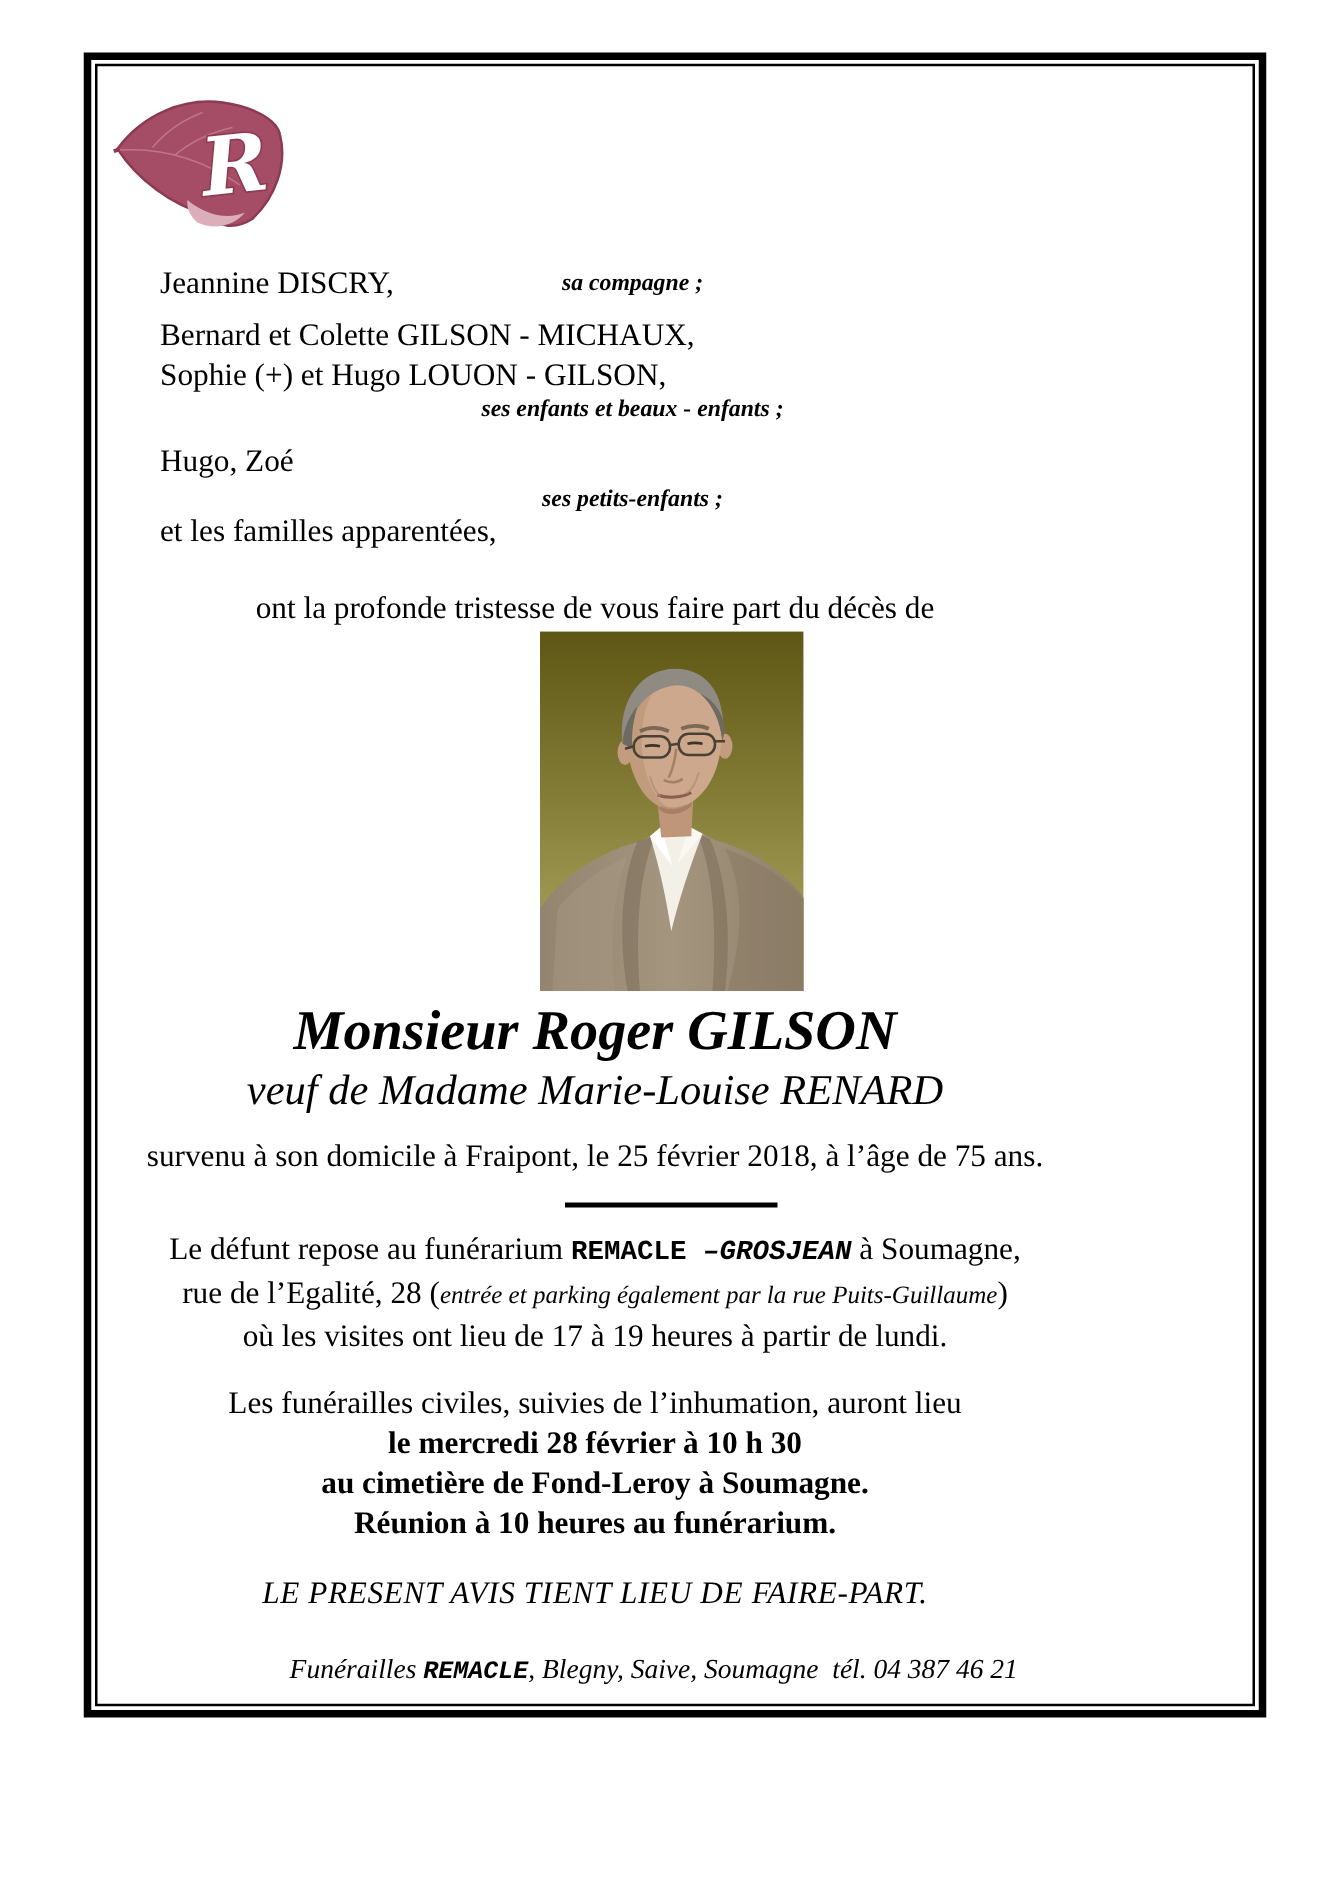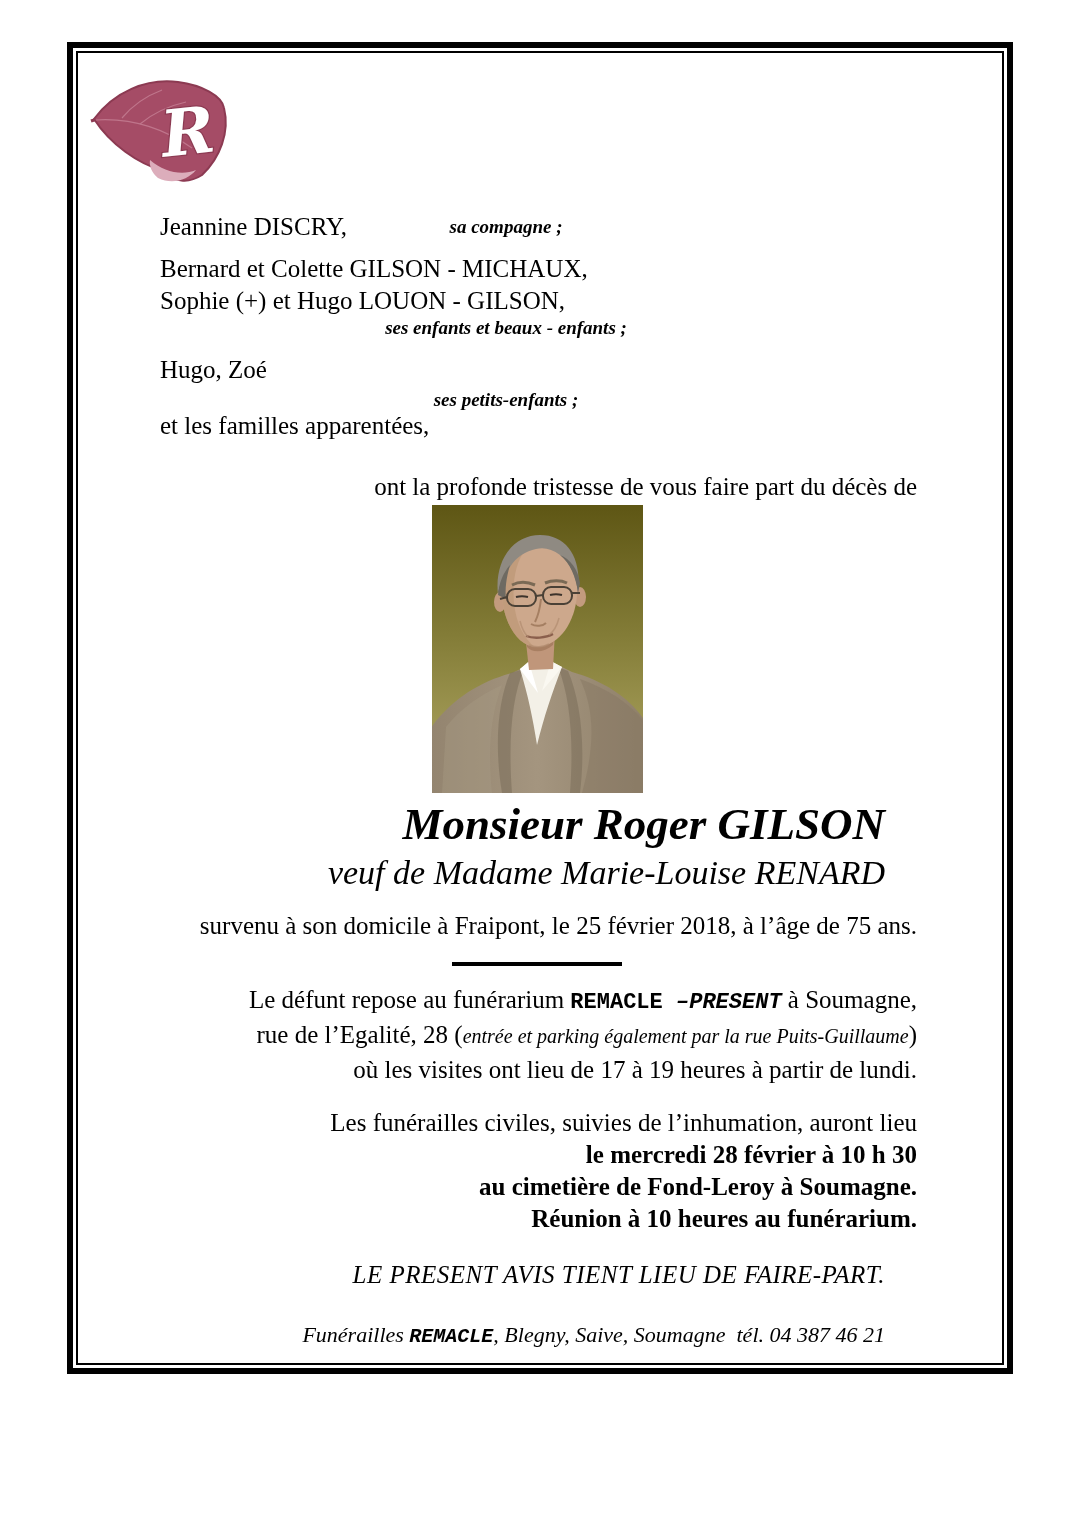--- a/index.html
+++ b/index.html
@@ -9,37 +9,37 @@
     -webkit-font-smoothing:antialiased;
   }
   .abs{position:absolute;}
   .frame{
     left:67px;top:42px;width:946px;height:1332px;
     border:6px solid #000;padding:3px;box-sizing:border-box;
   }
   .frame-inner{
     width:100%;height:100%;border:2px solid #000;box-sizing:border-box;
   }
-  .body-line{font-size:25px;white-space:nowrap;margin-left:32px;}
+  .body-line{font-size:25px;white-space:nowrap;}
   .left-col{left:128px;}
   .attr{
     left:67px;width:878px;text-align:center;
     font-size:19px;font-weight:bold;font-style:italic;white-space:nowrap;
   }
-  .center-line{left:67px;width:818px;text-align:right;}
+  .center-line{left:67px;width:818px;text-align:center;}
   .deceased-name{font-size:45px;font-weight:bold;font-style:italic;}
   .deceased-spouse{font-size:34px;font-style:italic;}
   .divider{left:452px;top:962px;width:170px;height:4px;background:#000;}
   .mono-b{font-family:"Liberation Mono",monospace;font-weight:bold;font-size:22px;}
   .mono-bi{font-family:"Liberation Mono",monospace;font-weight:bold;font-style:italic;font-size:22px;}
   .mono-bi-sm{font-family:"Liberation Mono",monospace;font-weight:bold;font-style:italic;font-size:20px;}
   .note-italic{font-style:italic;font-size:20px;}
   .bold{font-weight:bold;}
   .avis{font-style:italic;font-size:25px;letter-spacing:0.5px;}
-  .footer-line{font-style:italic;font-size:22px;}
+  .footer-line{font-style:italic;font-size:22px;margin-left:47px;}
   .pre{white-space:pre-wrap;}
   .photo{left:432px;top:505px;width:211px;height:288px;overflow:hidden;}
   .logo{left:88px;top:72px;width:158px;height:116px;}
 </style>
 </head>
 <body>
 
 <div class="abs frame">
   <div class="frame-inner"></div>
 </div>
@@ -135,21 +135,21 @@
     <path d="M127,113 C125,121 121,127 117,130" stroke="#b08c6f" stroke-width="1.5" fill="none" opacity="0.7"></path>
   </svg>
 </div>
 
 <div class="abs center-line deceased-name" style="top:798px">Monsieur Roger GILSON</div>
 <div class="abs center-line deceased-spouse" style="top:854px">veuf de Madame Marie-Louise RENARD</div>
 <div class="abs center-line body-line" style="top:912px">survenu à son domicile à Fraipont, le 25 février 2018, à l’âge de 75 ans.</div>
 
 <div class="abs divider"></div>
 
-<div class="abs center-line body-line" style="top:986px"><span class="pre">Le défunt repose au funérarium </span><span class="mono-b pre">REMACLE</span><span class="mono-bi pre"> –PRESENT</span><span class="pre"> à Soumagne,</span></div>
+<div class="abs center-line body-line" style="top:986px"><span class="pre">Le défunt repose au funérarium </span><span class="mono-b pre">REMACLE</span><span class="mono-bi pre"> –GROSJEAN</span><span class="pre"> à Soumagne,</span></div>
 
 <div class="abs center-line body-line" style="top:1021px"><span class="pre">rue de l’Egalité, 28 (</span><span class="note-italic pre">entrée et parking également par la rue Puits-Guillaume</span><span class="pre">)</span></div>
 
 <div class="abs center-line body-line" style="top:1056px">où les visites ont lieu de 17 à 19 heures à partir de lundi.</div>
 
 <div class="abs center-line body-line" style="top:1109px">Les funérailles civiles, suivies de l’inhumation, auront lieu</div>
 <div class="abs center-line body-line bold" style="top:1141px">le mercredi 28 février à 10 h 30</div>
 <div class="abs center-line body-line bold" style="top:1173px">au cimetière de Fond-Leroy à Soumagne.</div>
 <div class="abs center-line body-line bold" style="top:1205px">Réunion à 10 heures au funérarium.</div>
 

